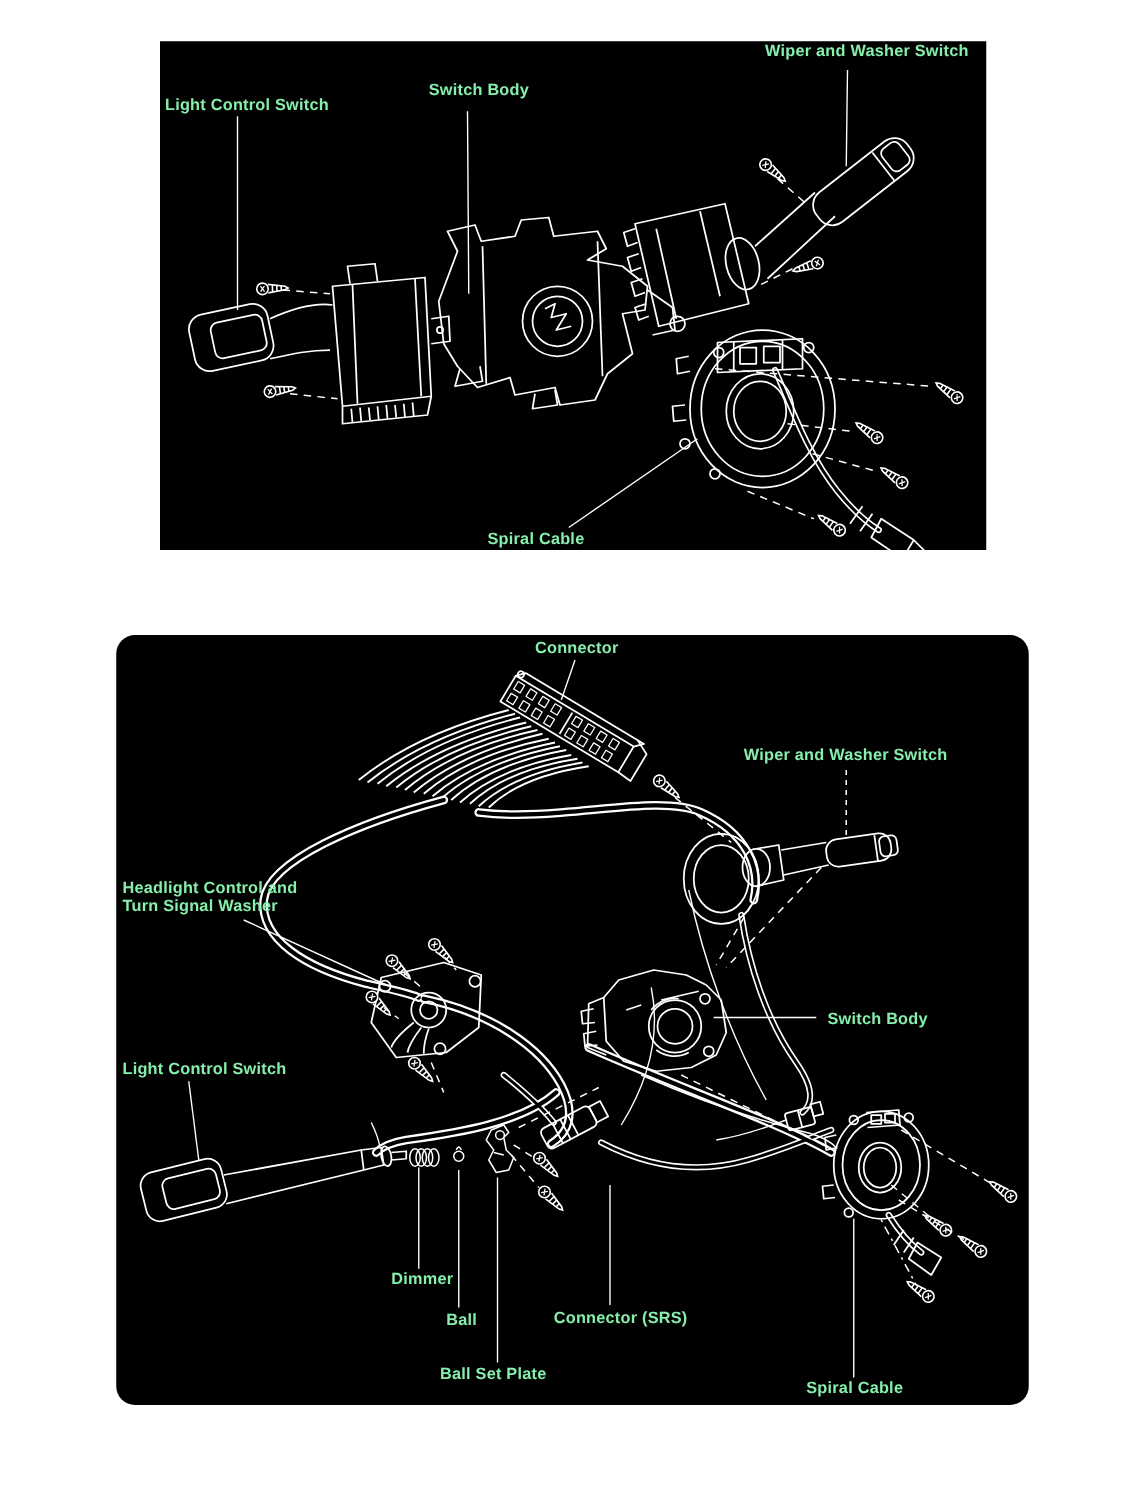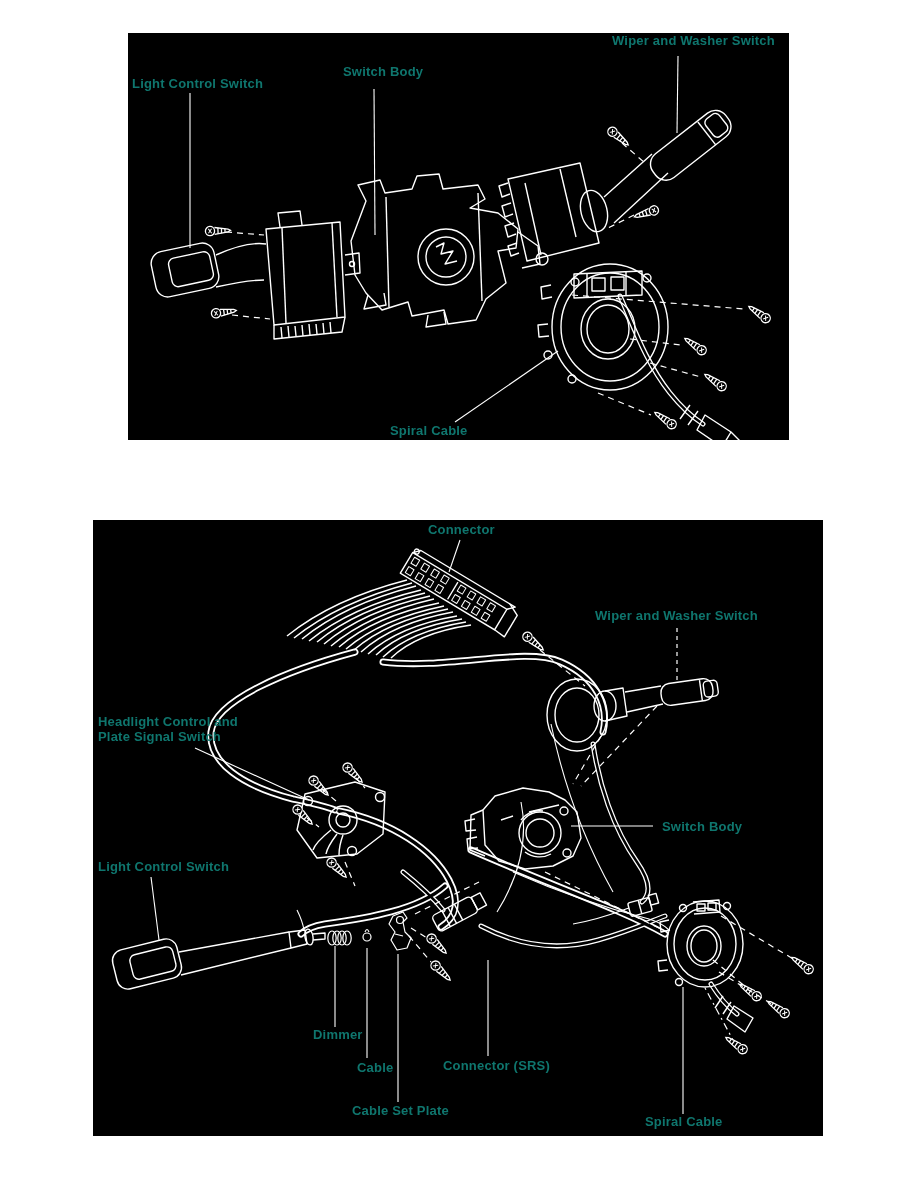--- a/index.html
+++ b/index.html
@@ -1,22 +1,22 @@
 <!DOCTYPE html>
 <html><head>
 <meta charset="utf-8">
 <style>
   html,body{margin:0;padding:0;background:#fff;}
   .page{position:relative;width:918px;height:1188px;background:#fff;overflow:hidden;
         font-family:"Liberation Sans",sans-serif;}
   .panel{position:absolute;background:#000;}
   #panel1{left:128px;top:33px;width:661px;height:407px;}
-  #panel2{left:93px;top:520px;width:730px;height:616px;}
+  #panel2{left:93px;top:508px;width:730px;height:616px;border-radius:15px;}
   .panel svg{position:absolute;left:0;top:0;}
-  .lbl{position:absolute;color:#0f766e;font-weight:700;font-size:13px;line-height:15px;
+  .lbl{position:absolute;color:#86efac;font-weight:700;font-size:13px;line-height:15px;
        white-space:nowrap;letter-spacing:.2px;}
   
   .ln{stroke:#fff;stroke-width:1.4;fill:none;stroke-linejoin:round;}
   .thin{stroke:#fff;stroke-width:1.1;fill:none;}
   .dash{stroke:#fff;stroke-width:1.2;fill:none;stroke-dasharray:6 5;}
   .dashdot{stroke:#fff;stroke-width:1.2;fill:none;stroke-dasharray:2 4 7 4;}
   .fat{stroke:#fff;stroke-width:7;fill:none;stroke-linecap:round;}
   .fat2{stroke:#fff;stroke-width:5;fill:none;stroke-linecap:round;}
   .core{stroke:#000;stroke-width:3.4;fill:none;stroke-linecap:round;}
   .core2{stroke:#000;stroke-width:2.4;fill:none;stroke-linecap:round;}
@@ -330,24 +330,24 @@
         <line x1="395" y1="440" x2="395" y2="536"></line>
         <line x1="590" y1="467" x2="590" y2="594"></line>
       </g>
       <path class="dash" style="stroke-dasharray:4 4" d="M584,108 L584,160"></path>
     </svg>
 
     <div class="lbl" style="left:335px;top:2px">Connector</div>
     <div class="lbl" style="left:502px;top:88px">Wiper and Washer Switch</div>
     <div class="lbl" style="left:5px;top:194px">
       <span style="display:block">Headlight Control and</span>
-      <span style="display:block">Plate Signal Switch</span>
+      <span style="display:block">Turn Signal Washer</span>
     </div>
     <div class="lbl" style="left:569px;top:299px">Switch Body</div>
     <div class="lbl" style="left:5px;top:339px">Light Control Switch</div>
     <div class="lbl" style="left:220px;top:507px">Dimmer</div>
-    <div class="lbl" style="left:264px;top:540px">Cable</div>
+    <div class="lbl" style="left:264px;top:540px">Ball</div>
     <div class="lbl" style="left:350px;top:538px">Connector (SRS)</div>
-    <div class="lbl" style="left:259px;top:583px">Cable Set Plate</div>
+    <div class="lbl" style="left:259px;top:583px">Ball Set Plate</div>
     <div class="lbl" style="left:552px;top:594px">Spiral Cable</div>
   </div>
 
 </div>
 
 </body></html>

